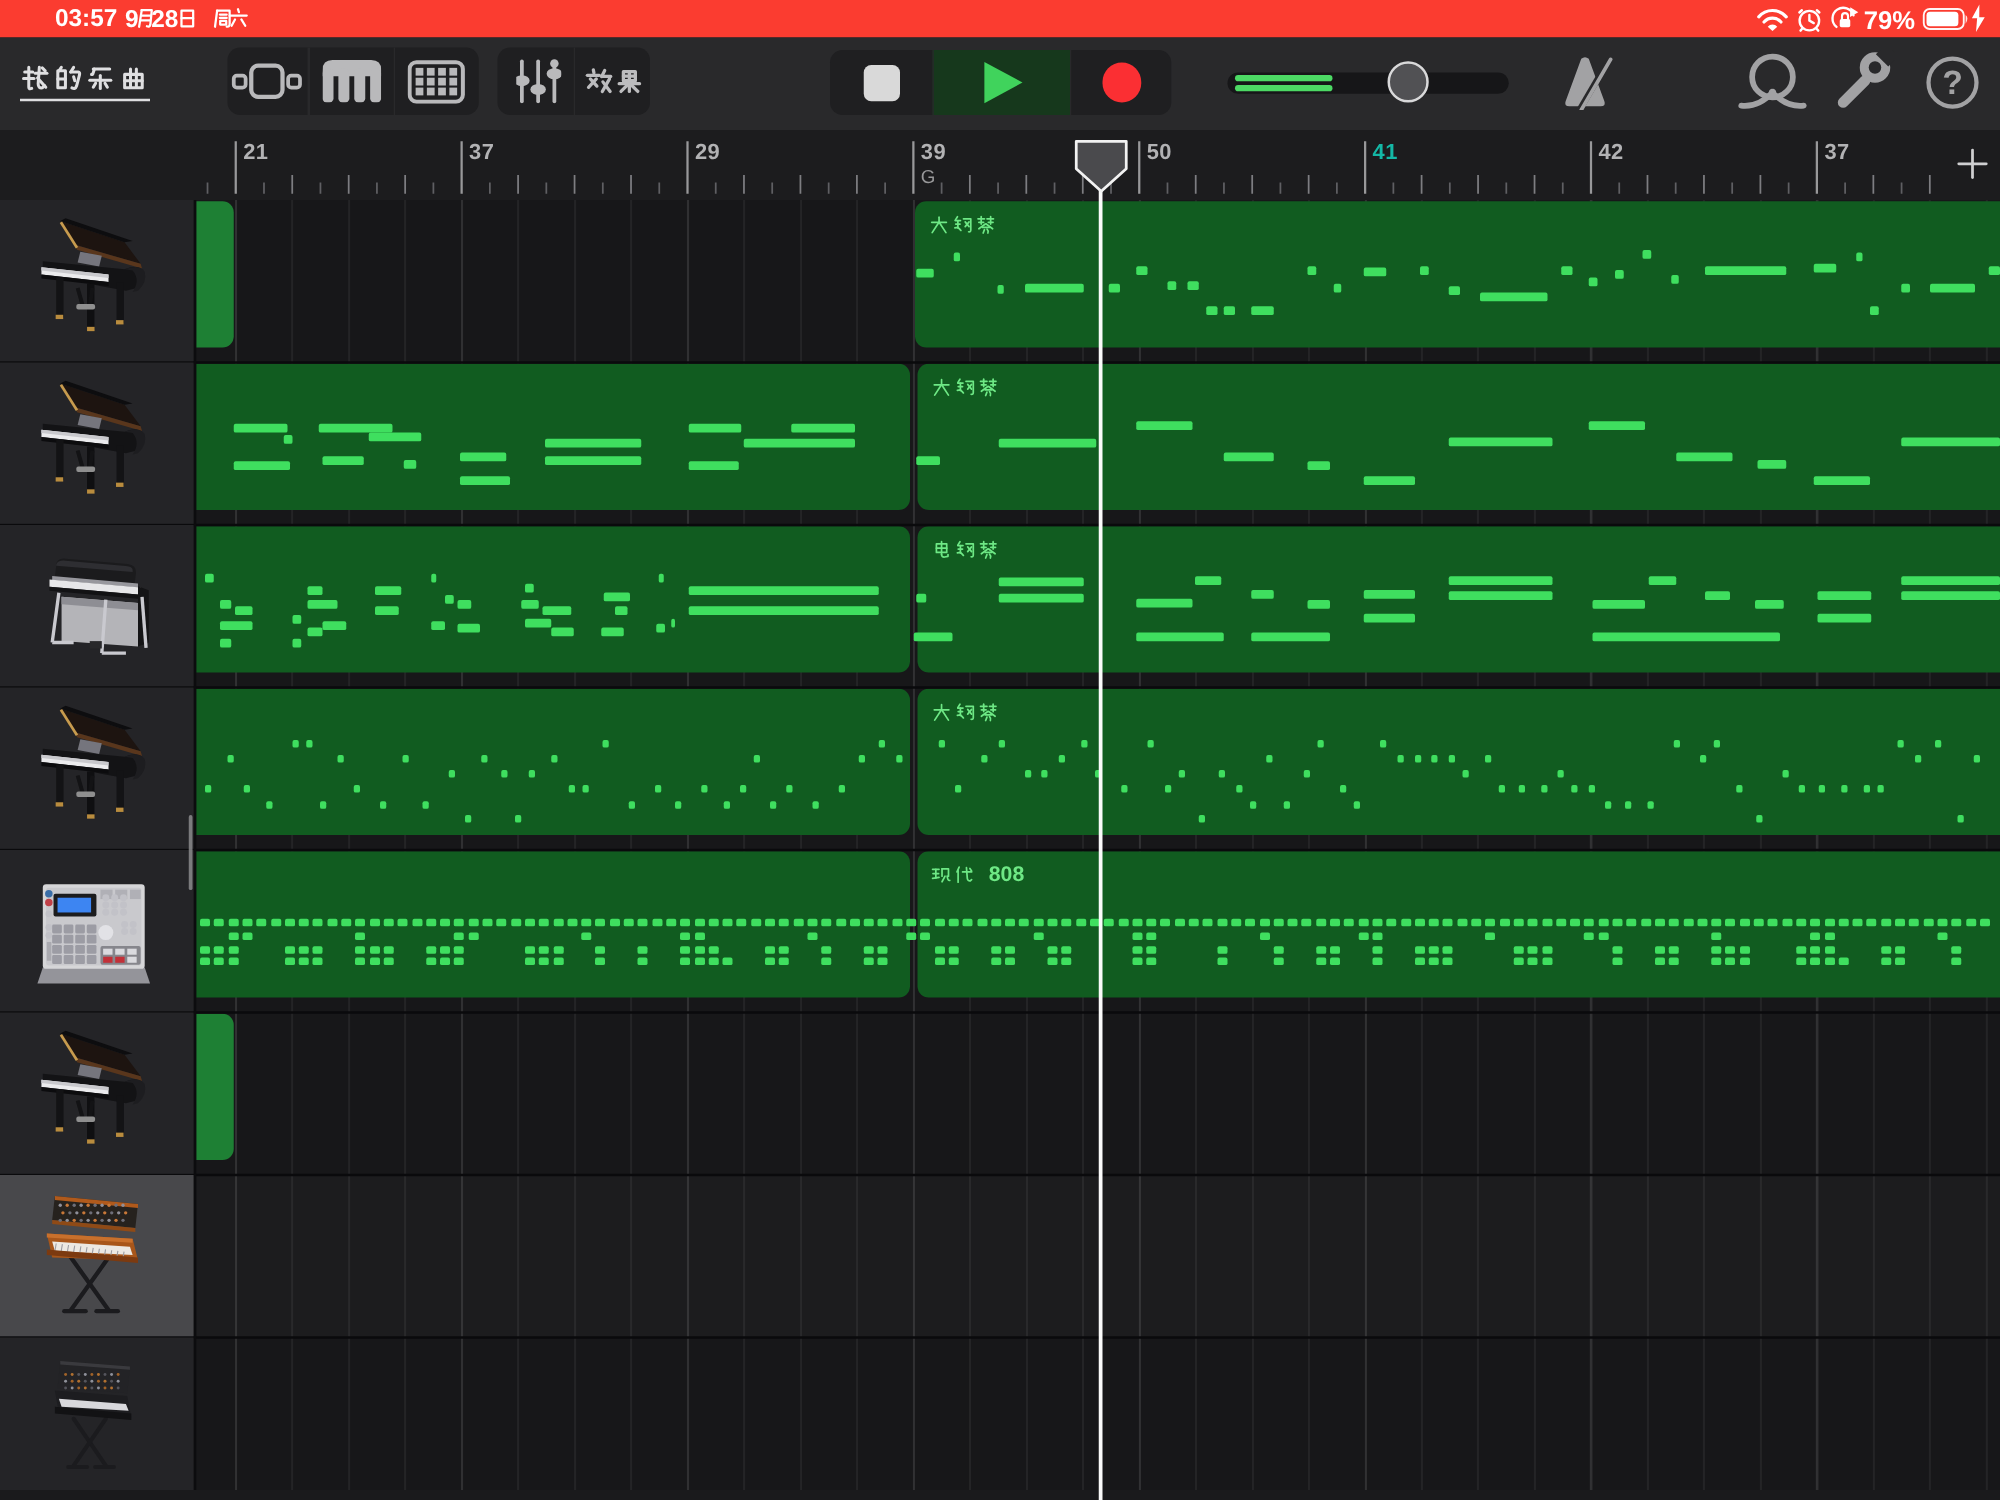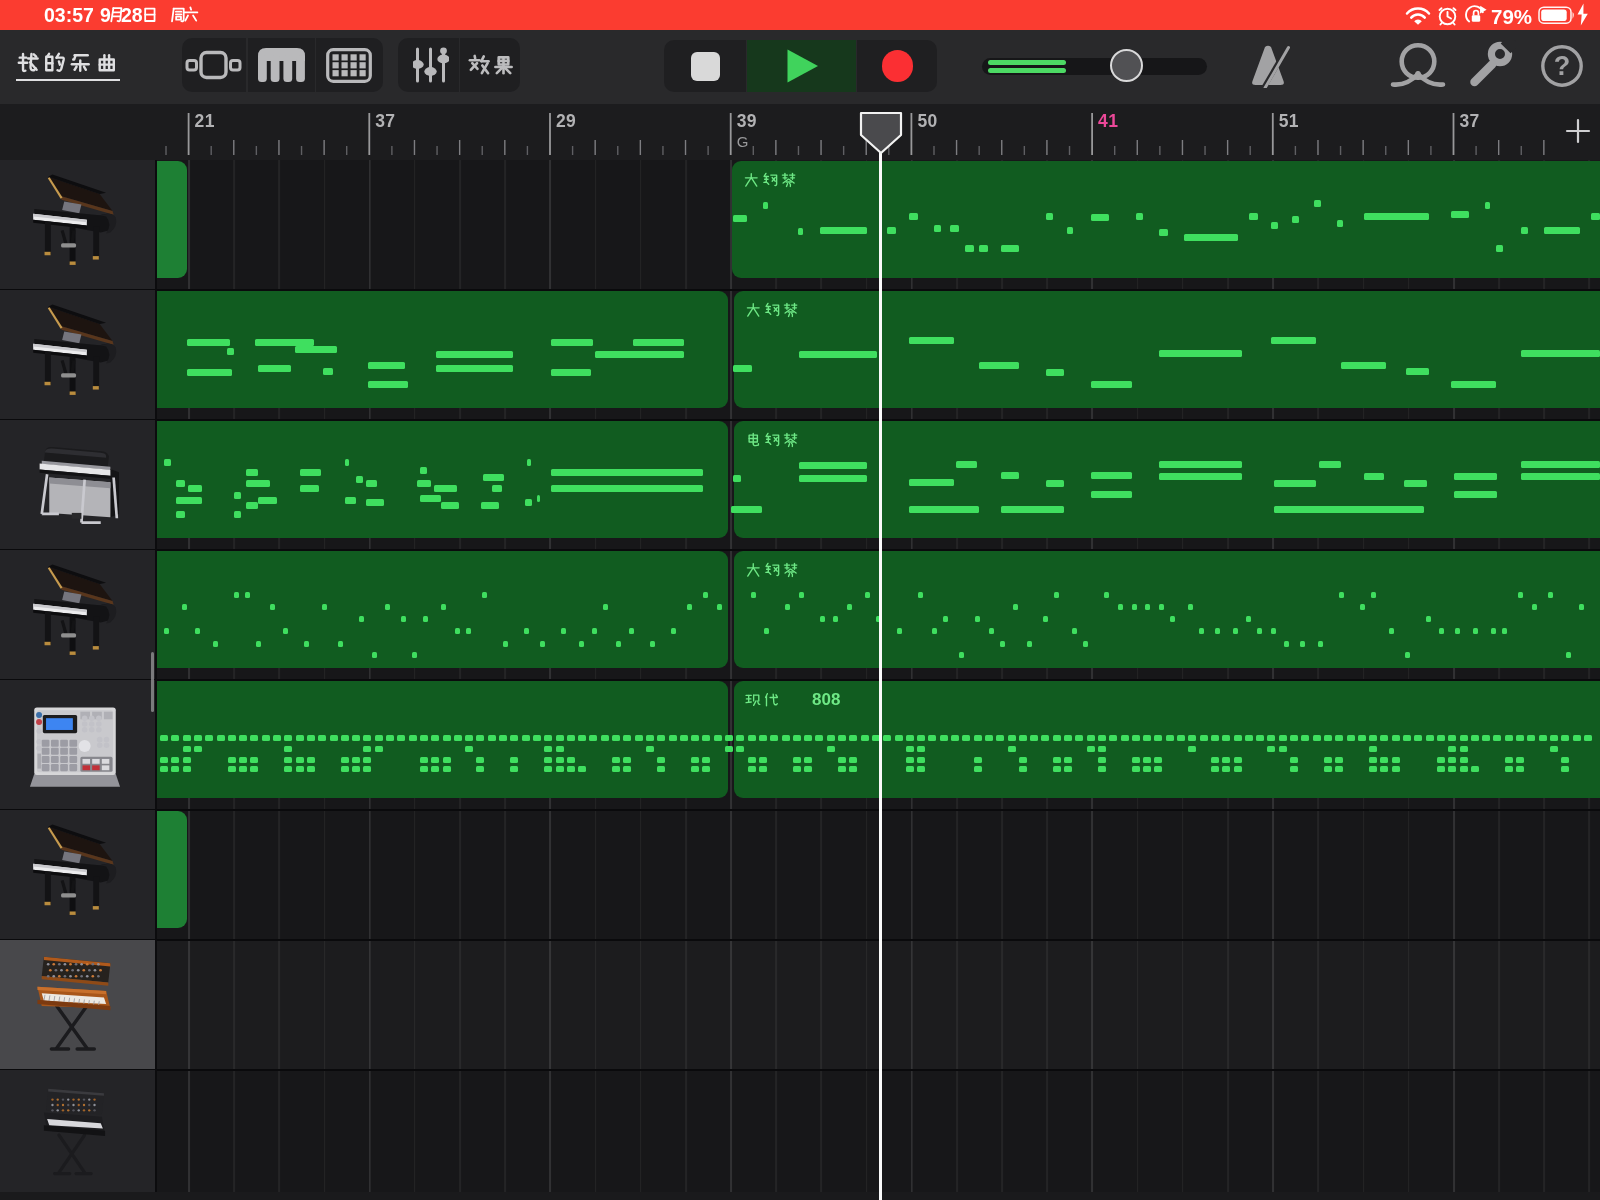--- a/index.html
+++ b/index.html
@@ -336,21 +336,21 @@
           <path d="M14 4.5 V13" transform="translate(0.0,0) scale(0.6875)"></path>
           <path d="M17.5 13 L14 19.5" transform="translate(0.0,0) scale(0.6875)"></path>
           <path d="M20 13 Q20.5 18.5 23 18" transform="translate(0.0,0) scale(0.6875)"></path>
           <path d="M7 2.5 L4.5 8" transform="translate(18.5,0) scale(0.6875)"></path>
           <path d="M5.8 6.5 V20" transform="translate(18.5,0) scale(0.6875)"></path>
           <path d="M11 8 H21.5" transform="translate(18.5,0) scale(0.6875)"></path>
           <path d="M15.5 3 L16.5 15.5 Q17 19 20 18.5 L21.5 17" transform="translate(18.5,0) scale(0.6875)"></path>
           <path d="M19.5 4 L21.5 7" transform="translate(18.5,0) scale(0.6875)"></path>
         </g>
       </svg></span>
-    <span style="position:absolute;left:812px;top:690px;color:#6ee885;font-size:17px;font-weight:bold">808</span>
+    <span style="position:absolute;left:791px;top:690px;color:#6ee885;font-size:17px;font-weight:bold">808</span>
   </div>
 <div class="a" style="left:160.0px;top:734.5px;width:8.0px;height:6.0px;background:#3fdf5f;border-radius:1.5px"></div>
 <div class="a" style="left:160.0px;top:756.5px;width:8.0px;height:6.0px;background:#3fdf5f;border-radius:1.5px"></div>
 <div class="a" style="left:160.0px;top:765.5px;width:8.0px;height:6.0px;background:#3fdf5f;border-radius:1.5px"></div>
 <div class="a" style="left:171.3px;top:734.5px;width:8.0px;height:6.0px;background:#3fdf5f;border-radius:1.5px"></div>
 <div class="a" style="left:171.3px;top:756.5px;width:8.0px;height:6.0px;background:#3fdf5f;border-radius:1.5px"></div>
 <div class="a" style="left:171.3px;top:765.5px;width:8.0px;height:6.0px;background:#3fdf5f;border-radius:1.5px"></div>
 <div class="a" style="left:182.6px;top:734.5px;width:8.0px;height:6.0px;background:#3fdf5f;border-radius:1.5px"></div>
 <div class="a" style="left:182.6px;top:745.5px;width:8.0px;height:6.0px;background:#3fdf5f;border-radius:1.5px"></div>
 <div class="a" style="left:182.6px;top:756.5px;width:8.0px;height:6.0px;background:#3fdf5f;border-radius:1.5px"></div>
@@ -938,22 +938,22 @@
     <rect x="1475.39" y="42" width="1.4" height="9" fill="#5f5f63"></rect>
     <rect x="1497.98" y="36" width="1.4" height="15" fill="#7d7d81"></rect>
     <rect x="1520.56" y="42" width="1.4" height="9" fill="#5f5f63"></rect>
     <rect x="1543.15" y="36" width="1.4" height="15" fill="#7d7d81"></rect>
   </svg>
 <div class="a" style="left:194.6px;top:111.0px;width:60.0px;height:20.0px;color:#b2b2b4;font-size:17.5px;font-weight:bold;letter-spacing:0.3px">21</div>
 <div class="a" style="left:375.3px;top:111.0px;width:60.0px;height:20.0px;color:#b2b2b4;font-size:17.5px;font-weight:bold;letter-spacing:0.3px">37</div>
 <div class="a" style="left:556.0px;top:111.0px;width:60.0px;height:20.0px;color:#b2b2b4;font-size:17.5px;font-weight:bold;letter-spacing:0.3px">29</div>
 <div class="a" style="left:736.7px;top:111.0px;width:60.0px;height:20.0px;color:#b2b2b4;font-size:17.5px;font-weight:bold;letter-spacing:0.3px">39</div>
 <div class="a" style="left:917.4px;top:111.0px;width:60.0px;height:20.0px;color:#b2b2b4;font-size:17.5px;font-weight:bold;letter-spacing:0.3px">50</div>
-<div class="a" style="left:1098.1px;top:111.0px;width:60.0px;height:20.0px;color:#ec4899;font-size:17.5px;font-weight:bold;letter-spacing:0.3px">41</div>
-<div class="a" style="left:1278.8px;top:111.0px;width:60.0px;height:20.0px;color:#b2b2b4;font-size:17.5px;font-weight:bold;letter-spacing:0.3px">51</div>
+<div class="a" style="left:1098.1px;top:111.0px;width:60.0px;height:20.0px;color:#14b8a6;font-size:17.5px;font-weight:bold;letter-spacing:0.3px">41</div>
+<div class="a" style="left:1278.8px;top:111.0px;width:60.0px;height:20.0px;color:#b2b2b4;font-size:17.5px;font-weight:bold;letter-spacing:0.3px">42</div>
 <div class="a" style="left:1459.5px;top:111.0px;width:60.0px;height:20.0px;color:#b2b2b4;font-size:17.5px;font-weight:bold;letter-spacing:0.3px">37</div>
 <div class="a" style="left:736.7px;top:133.0px;width:20.0px;height:18.0px;color:#98989a;font-size:15px">G</div>
 <svg class="a" style="left:1564px;top:117px" width="28" height="28">
     <g stroke="#cfcfd1" stroke-width="2.2" stroke-linecap="round">
       <line x1="14" y1="3" x2="14" y2="25"></line>
       <line x1="3" y1="14" x2="25" y2="14"></line>
     </g>
   </svg>
 <div class="a" style="left:879.4px;top:150.0px;width:3.0px;height:1050.0px;background:#fafafa"></div>
 <svg class="a" style="left:858px;top:109px" width="46" height="46">

